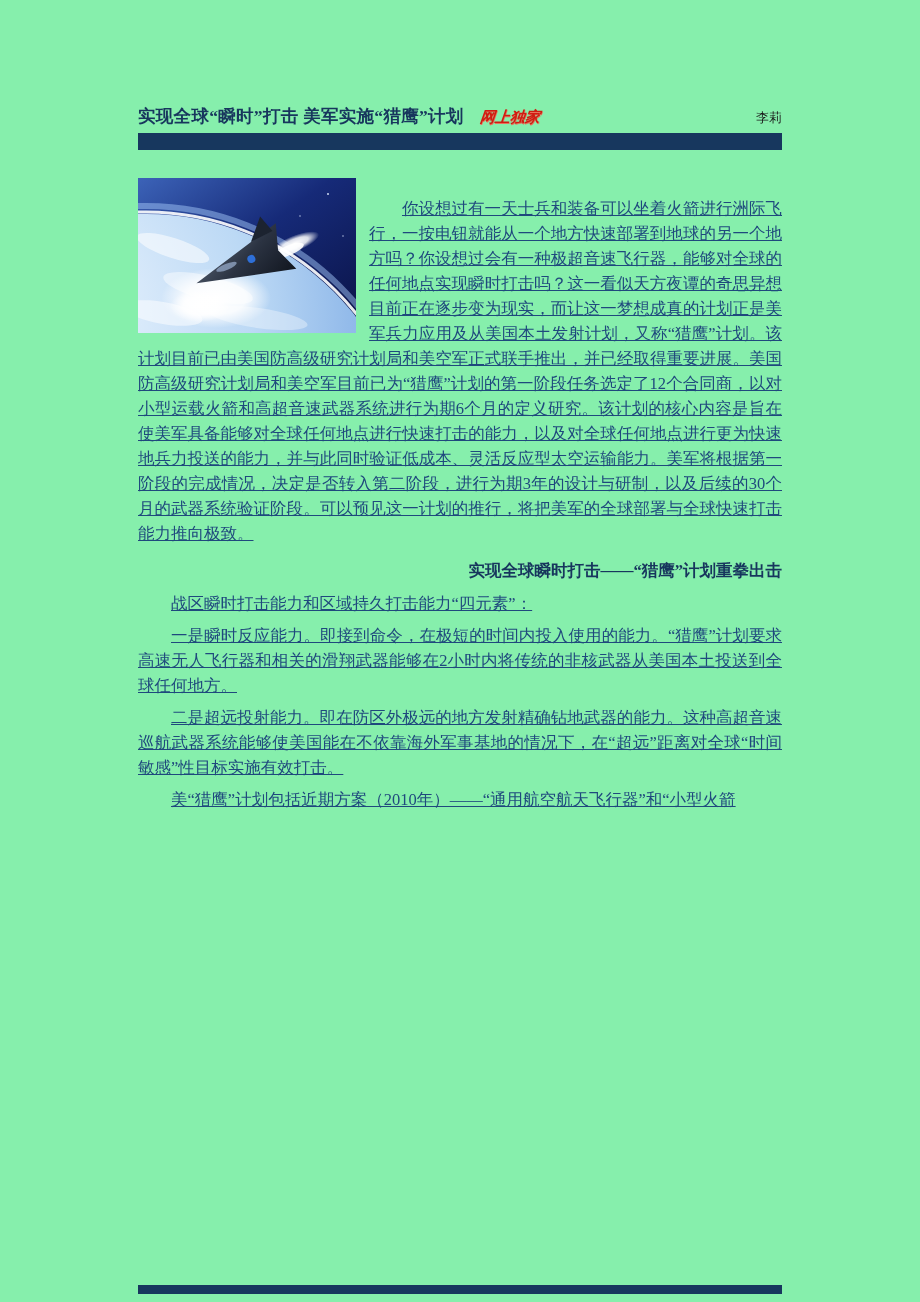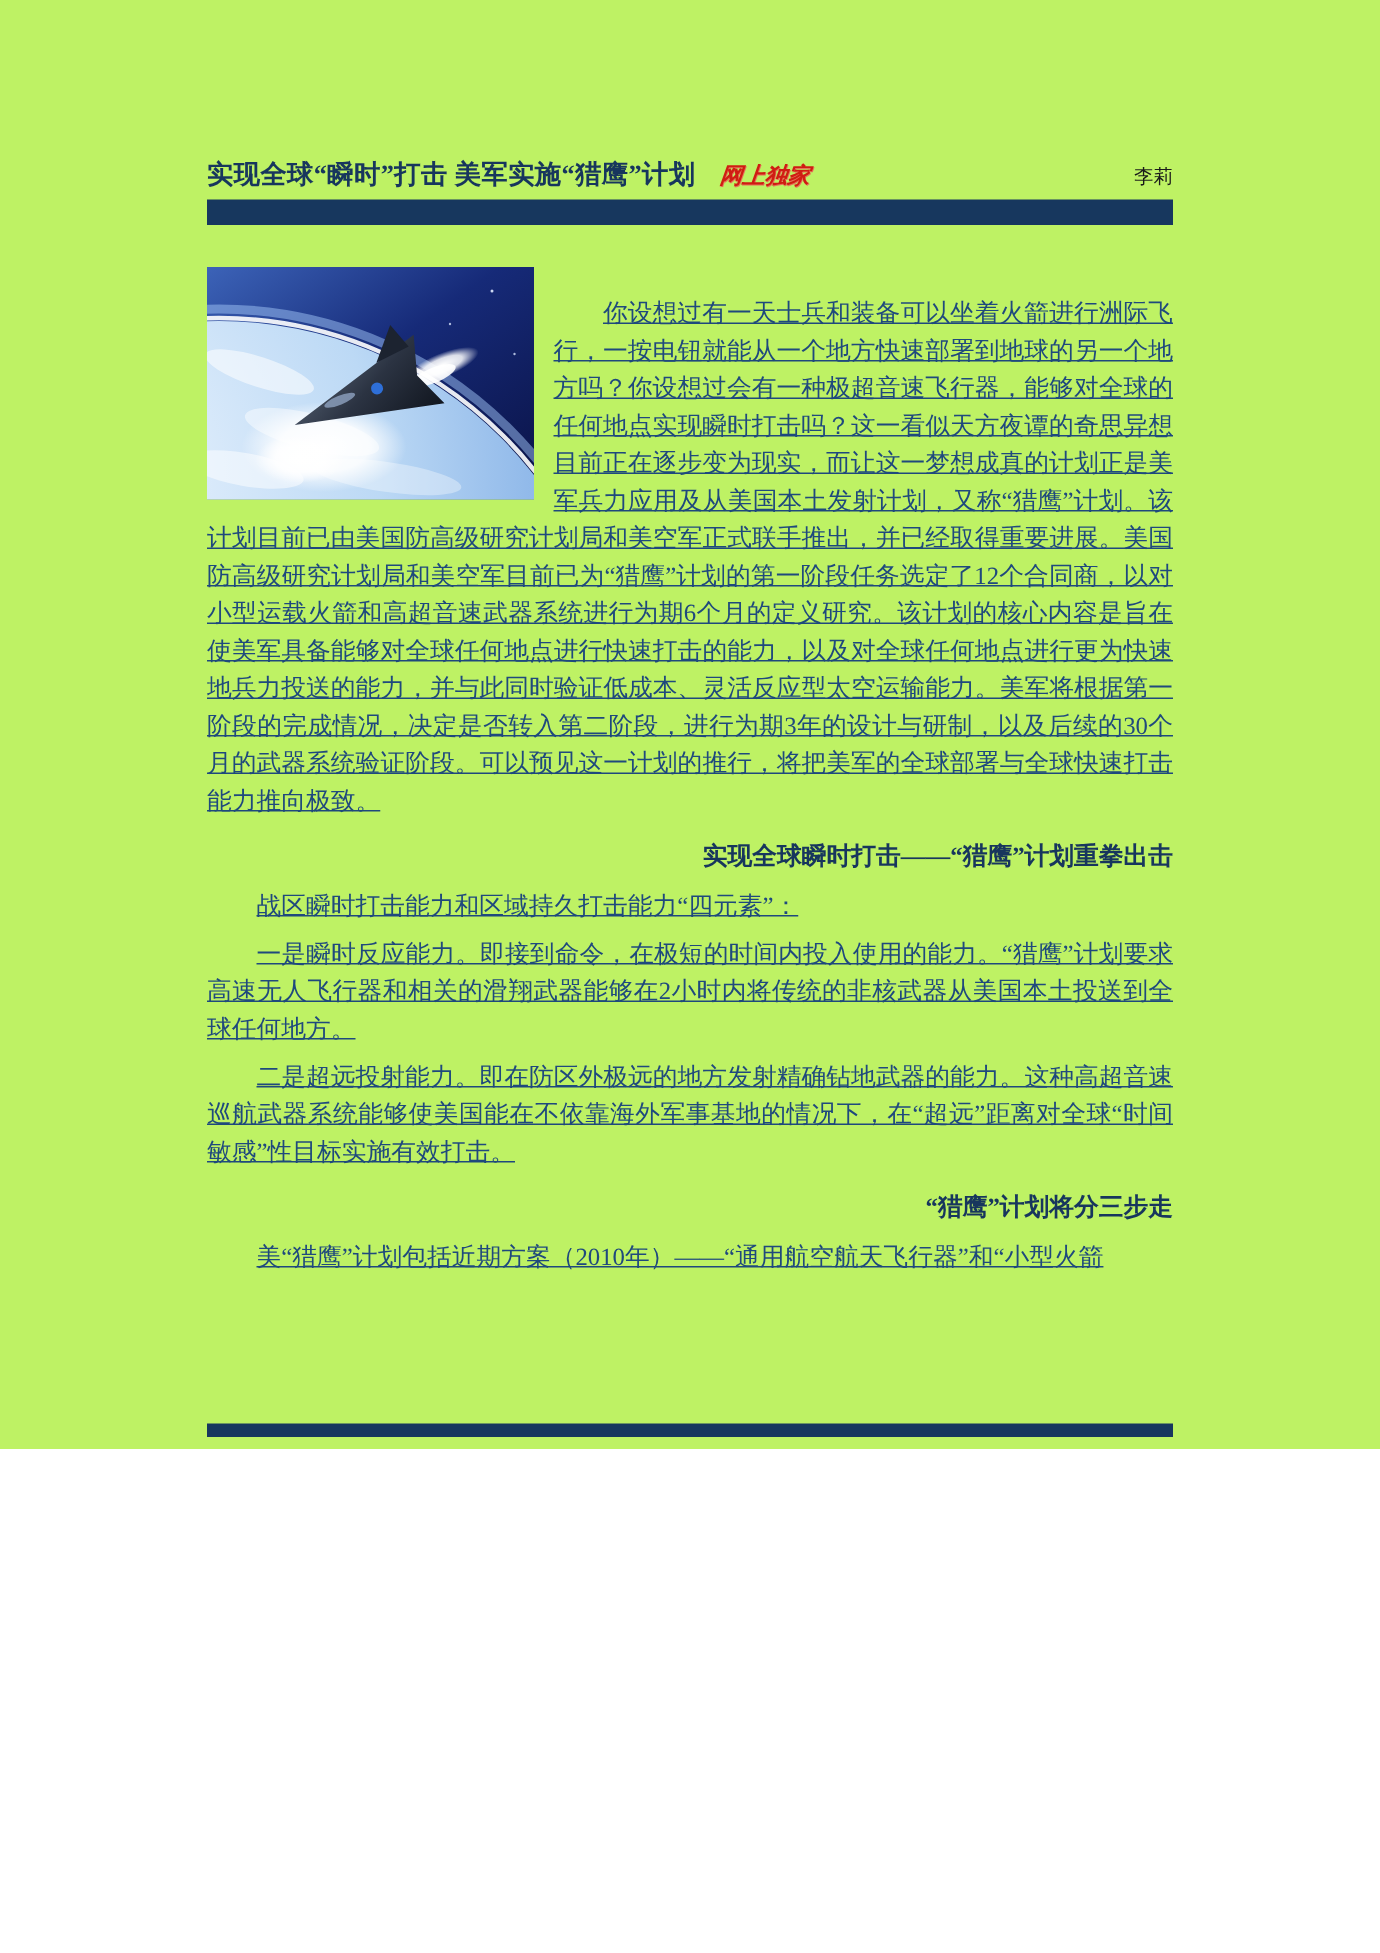--- a/index.html
+++ b/index.html
@@ -1,21 +1,21 @@
 <!DOCTYPE html>
 <html><head>
 <meta charset="utf-8">
 <style>
   html, body { margin: 0; padding: 0; }
   body {
     width: 920px; height: 1302px;
     background: #ffffff;
     font-family: "Liberation Serif", "DejaVu Serif", serif;
   }
-  .page { position: relative; width: 920px; height: 966px; overflow: hidden; background: #bef264; }
+  .page { position: relative; width: 920px; height: 1302px; overflow: hidden; background: #86efac; }
   .content { position: absolute; left: 138px; top: 0; width: 644px; }
 
   .header-row { display: flex; align-items: baseline; padding-top: 104px; }
   .title { font-size: 17.5px; font-weight: bold; color: #17365d; letter-spacing: 0.3px; white-space: nowrap; }
   .stamp {
     font-size: 15px; font-weight: bold; font-style: italic;
     color: #cf1d12; margin-left: 16px; white-space: nowrap;
     transform: skewX(-6deg); text-shadow: 0.5px 0.5px 0 #e8705a;
   }
   .author { margin-left: auto; font-size: 13px; color: #1a1a1a; white-space: nowrap; }
@@ -101,20 +101,19 @@
         </svg>
       </div>
 
       <p class="para intro">你设想过有一天士兵和装备可以坐着火箭进行洲际飞行，一按电钮就能从一个地方快速部署到地球的另一个地方吗？你设想过会有一种极超音速飞行器，能够对全球的任何地点实现瞬时打击吗？这一看似天方夜谭的奇思异想目前正在逐步变为现实，而让这一梦想成真的计划正是美军兵力应用及从美国本土发射计划，又称“猎鹰”计划。该计划目前已由美国防高级研究计划局和美空军正式联手推出，并已经取得重要进展。美国防高级研究计划局和美空军目前已为“猎鹰”计划的第一阶段任务选定了12个合同商，以对小型运载火箭和高超音速武器系统进行为期6个月的定义研究。该计划的核心内容是旨在使美军具备能够对全球任何地点进行快速打击的能力，以及对全球任何地点进行更为快速地兵力投送的能力，并与此同时验证低成本、灵活反应型太空运输能力。美军将根据第一阶段的完成情况，决定是否转入第二阶段，进行为期3年的设计与研制，以及后续的30个月的武器系统验证阶段。可以预见这一计划的推行，将把美军的全球部署与全球快速打击能力推向极致。</p>
 
       <h3 class="sec">实现全球瞬时打击——“猎鹰”计划重拳出击</h3>
       <p class="para">战区瞬时打击能力和区域持久打击能力“四元素”：</p>
       <p class="para">一是瞬时反应能力。即接到命令，在极短的时间内投入使用的能力。“猎鹰”计划要求高速无人飞行器和相关的滑翔武器能够在2小时内将传统的非核武器从美国本土投送到全球任何地方。</p>
       <p class="para">二是超远投射能力。即在防区外极远的地方发射精确钻地武器的能力。这种高超音速巡航武器系统能够使美国能在不依靠海外军事基地的情况下，在“超远”距离对全球“时间敏感”性目标实施有效打击。</p>
 
-      <h3 class="sec">“猎鹰”计划将分三步走</h3>
       <p class="para">美“猎鹰”计划包括近期方案（2010年）——“通用航空航天飞行器”和“小型火箭</p>
 
     </div>
   </div>
 
   <div class="footer-bar"></div>
 </div>
 
 </body></html>

